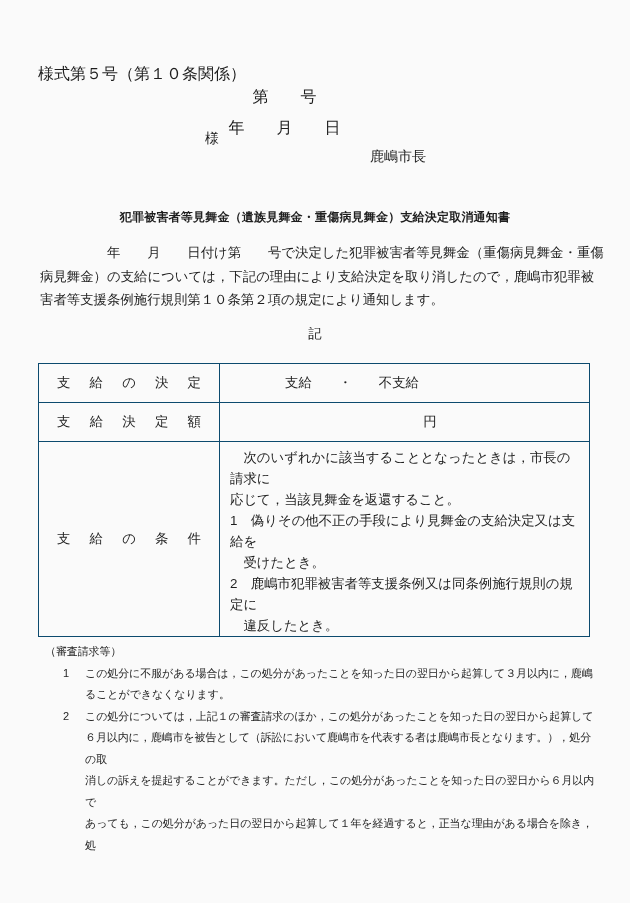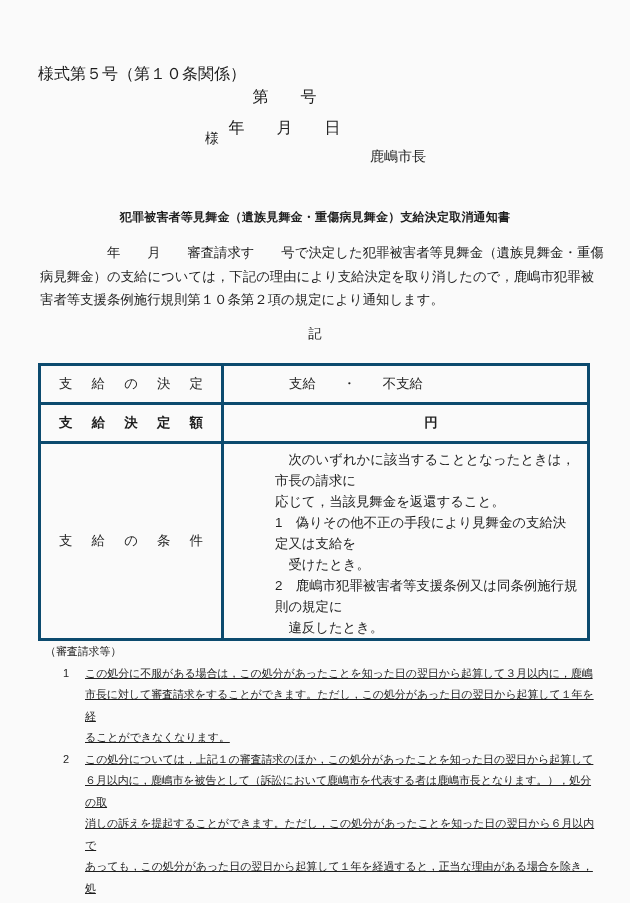--- a/index.html
+++ b/index.html
@@ -26,64 +26,64 @@
   .body-par .tline { line-height:23.5px; height:23.5px; white-space:pre; }
   .ki { left:0; width:630px; top:325px; text-align:center; font-size:13.4px; }
 
   table.main {
     position:absolute; left:38px; top:363px;
     width:552px;
     border-collapse:collapse;
     table-layout:fixed;
     font-size:13.4px;
   }
-  table.main td { border:3px solid #0c4a6e; }
+  table.main td { border:1px solid #0c4a6e; }
   td.label-cell {
     width:144px;
     padding:0 18px;
     vertical-align:middle;
   }
   .jtext { text-align:justify; text-align-last:justify; }
   td.value-cell { vertical-align:middle; }
   .v-decision { padding-left:65px; }
   .v-amount   { text-align:center; padding-left:52px; }
   .v-cond     { vertical-align:top; padding:5px 8px 0 10px; }
-  .v-cond .tline { line-height:21px; white-space:pre-wrap;margin-left:41px; }
+  .v-cond .tline { line-height:21px; white-space:pre-wrap; }
   .row-h1 { height:39px; }
-  .row-h2 { height:39px;font-weight:bold; }
+  .row-h2 { height:39px; }
   .row-h3 { height:132px; }
   .row-h4 { height:58px; }
   .lbl-line2 { text-align:left; margin-top:3px; letter-spacing:-0.3px; }
 
   .notes {
     position:absolute; left:45px; top:641px; width:550px;
     font-size:11px; line-height:21.5px; letter-spacing:-0.1px;
   }
   .note-item { display:flex; margin-left:18px; }
   .note-num { width:22px; flex:none; }
   .note-text { flex:1; }
-  .note-text .tline { white-space:pre-wrap;text-decoration:underline; }
+  .note-text .tline { white-space:pre-wrap; }
 </style>
 </head>
 <body>
 
 <div class="abs fs13" style="left:38px; top:65px;">様式第５号（第１０条関係）</div>
 
 <div class="abs fs13 right-head" style="top:88px;">第　　号</div>
 
 <div class="abs fs13 right-head" style="top:111px;margin-top:8px;">年　　月　　日</div>
 
 <div class="abs fs14" style="left:205px; top:129px;">様</div>
 
 <div class="abs fs14" style="left:370px; top:147px;">鹿嶋市長</div>
 
 <div class="abs doc-title">犯罪被害者等見舞金（遺族見舞金・重傷病見舞金）支給決定取消通知書</div>
 
 <div class="abs body-par">
-    <div class="tline">　　　　　年　　月　　審査請求す　　号で決定した犯罪被害者等見舞金（遺族見舞金・重傷</div>
+    <div class="tline">　　　　　年　　月　　日付け第　　号で決定した犯罪被害者等見舞金（重傷病見舞金・重傷</div>
     <div class="tline">病見舞金）の支給については，下記の理由により支給決定を取り消したので，鹿嶋市犯罪被</div>
     <div class="tline">害者等支援条例施行規則第１０条第２項の規定により通知します。</div>
   </div>
 
 <div class="abs ki">記</div>
 
 <table class="main">
   <tbody>
       <tr class="row-h1">
     <td class="label-cell">
@@ -112,21 +112,20 @@
   </tr>
 </tbody>
   </table>
 
 <div class="notes">
   <div>（審査請求等）</div>
   <div class="note-item">
     <div class="note-num">1</div>
     <div class="note-text">
         <div class="tline">この処分に不服がある場合は，この処分があったことを知った日の翌日から起算して３月以内に，鹿嶋</div>
-        <div class="tline">市長に対して審査請求をすることができます。ただし，この処分があった日の翌日から起算して１年を経</div>
         <div class="tline">ることができなくなります。</div>
       </div>
   </div>
   <div class="note-item">
     <div class="note-num">2</div>
     <div class="note-text">
         <div class="tline">この処分については，上記１の審査請求のほか，この処分があったことを知った日の翌日から起算して</div>
         <div class="tline">６月以内に，鹿嶋市を被告として（訴訟において鹿嶋市を代表する者は鹿嶋市長となります。），処分の取</div>
         <div class="tline">消しの訴えを提起することができます。ただし，この処分があったことを知った日の翌日から６月以内で</div>
         <div class="tline">あっても，この処分があった日の翌日から起算して１年を経過すると，正当な理由がある場合を除き，処</div>

